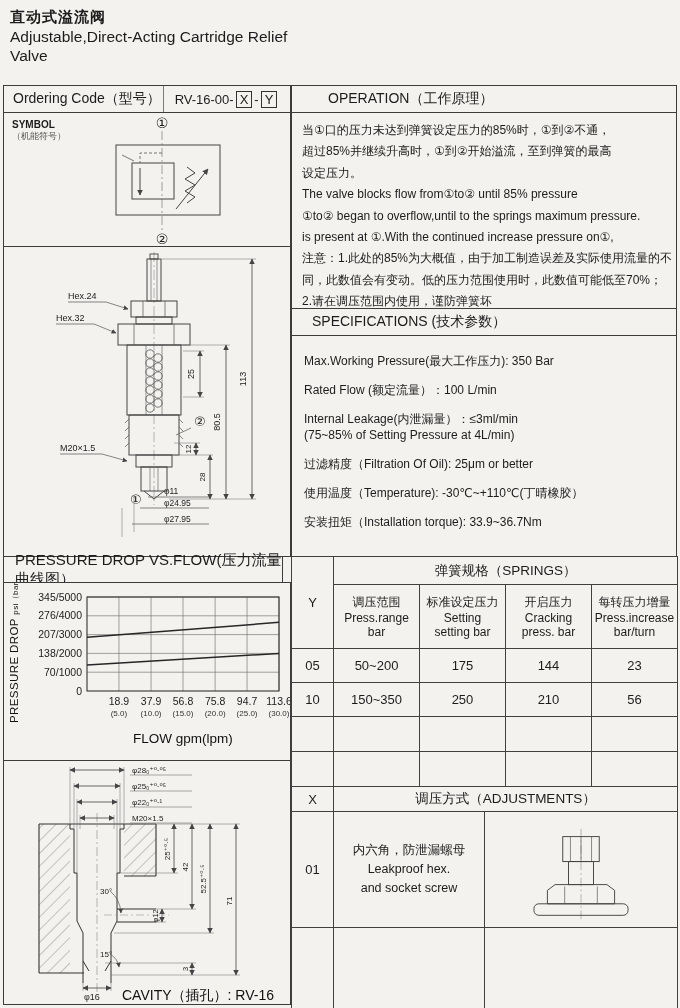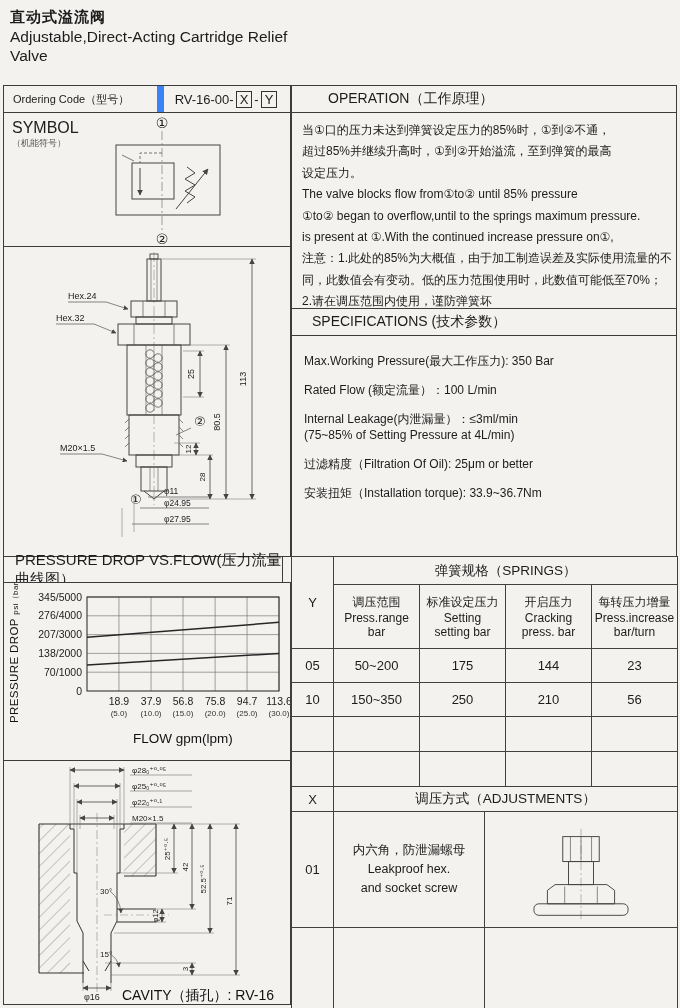--- a/index.html
+++ b/index.html
@@ -5,26 +5,26 @@
   html,body{margin:0;padding:0;background:#e6e5e2;}
   .page{position:relative;width:680px;height:1008px;background:#f3f2ef;
         font-family:"Liberation Sans","DejaVu Sans",sans-serif;color:#1c1c1c;overflow:hidden;}
   .sec{position:absolute;border:1px solid #3c3c3c;background:#f3f2ef;box-sizing:border-box;}
   .nob{border:none;}
   .title-block{position:absolute;left:10px;top:8px;width:480px;}
   .title-cn{font-size:15px;font-weight:bold;letter-spacing:1px;}
   .title-en{font-size:15.5px;line-height:19px;}
   .sec-head{display:flex;align-items:center;font-size:14px;}
   .ordering{display:flex;}
-  .ordering-label{width:160px;border-right:7px solid #3b82f6;display:flex;align-items:center;
-                  padding-left:9px;font-size:11px;box-sizing:border-box;}
+  .ordering-label{width:160px;border-right:1px solid #3b82f6;display:flex;align-items:center;
+                  padding-left:9px;font-size:14px;box-sizing:border-box;}
   .ordering-code{flex:1;display:flex;align-items:center;justify-content:center;font-size:13px;}
   .code-box{display:inline-block;border:1px solid #333;padding:0 3px;margin:0 2px;line-height:15px;}
   .symbol-label{position:absolute;left:8px;top:6px;}
-  .symbol-label .l1{font-size:16px;}
+  .symbol-label .l1{font-size:10px;font-weight:bold;}
   .symbol-label .l2{font-size:9px;color:#555;}
   .op-text{padding:7px 4px 0 10px;}
   .op-line{font-size:12px;line-height:21.4px;white-space:nowrap;}
   .spec-list{padding:17px 4px 0 12px;}
   .spec-item{font-size:12px;line-height:16px;margin-bottom:13px;white-space:pre-line;}
   table{border-collapse:collapse;table-layout:fixed;}
   td{border:1px solid #404040;text-align:center;vertical-align:middle;
      font-size:12px;white-space:pre-line;padding:1px;overflow:hidden;}
   .tbl-title{font-size:13.5px;}
   .cell-data{font-size:13px;}
@@ -321,20 +321,21 @@
 
   <div class="sec sec-head" style="left:291px;top:308px;width:386px;height:28px;padding-left:20px;">
     <span>SPECIFICATIONS (技术参数）</span>
   </div>
   <div class="sec spec-list" style="left:291px;top:335px;width:386px;height:222px;">
     <div class="spec-item">Max.Working Pressure(最大工作压力): 350 Bar</div>
     <div class="spec-item">Rated Flow (额定流量）：100 L/min</div>
     <div class="spec-item">Internal Leakage(内泄漏量）：≤3ml/min
 (75~85% of Setting Pressure at 4L/min)</div>
     <div class="spec-item">过滤精度（Filtration Of Oil):    25μm or better</div>
+    <div class="spec-item">使用温度（Temperature):   -30℃~+110℃(丁晴橡胶）</div>
     <div class="spec-item">安装扭矩（Installation torque):   33.9~36.7Nm</div>
   </div>
 
   <div class="sec nob" style="left:291px;top:556px;width:386px;height:230px;">
     <table style="width:386px;height:230px;">
       <colgroup>
           <col style="width:42px">
           <col style="width:86px">
           <col style="width:86px">
           <col style="width:86px">

